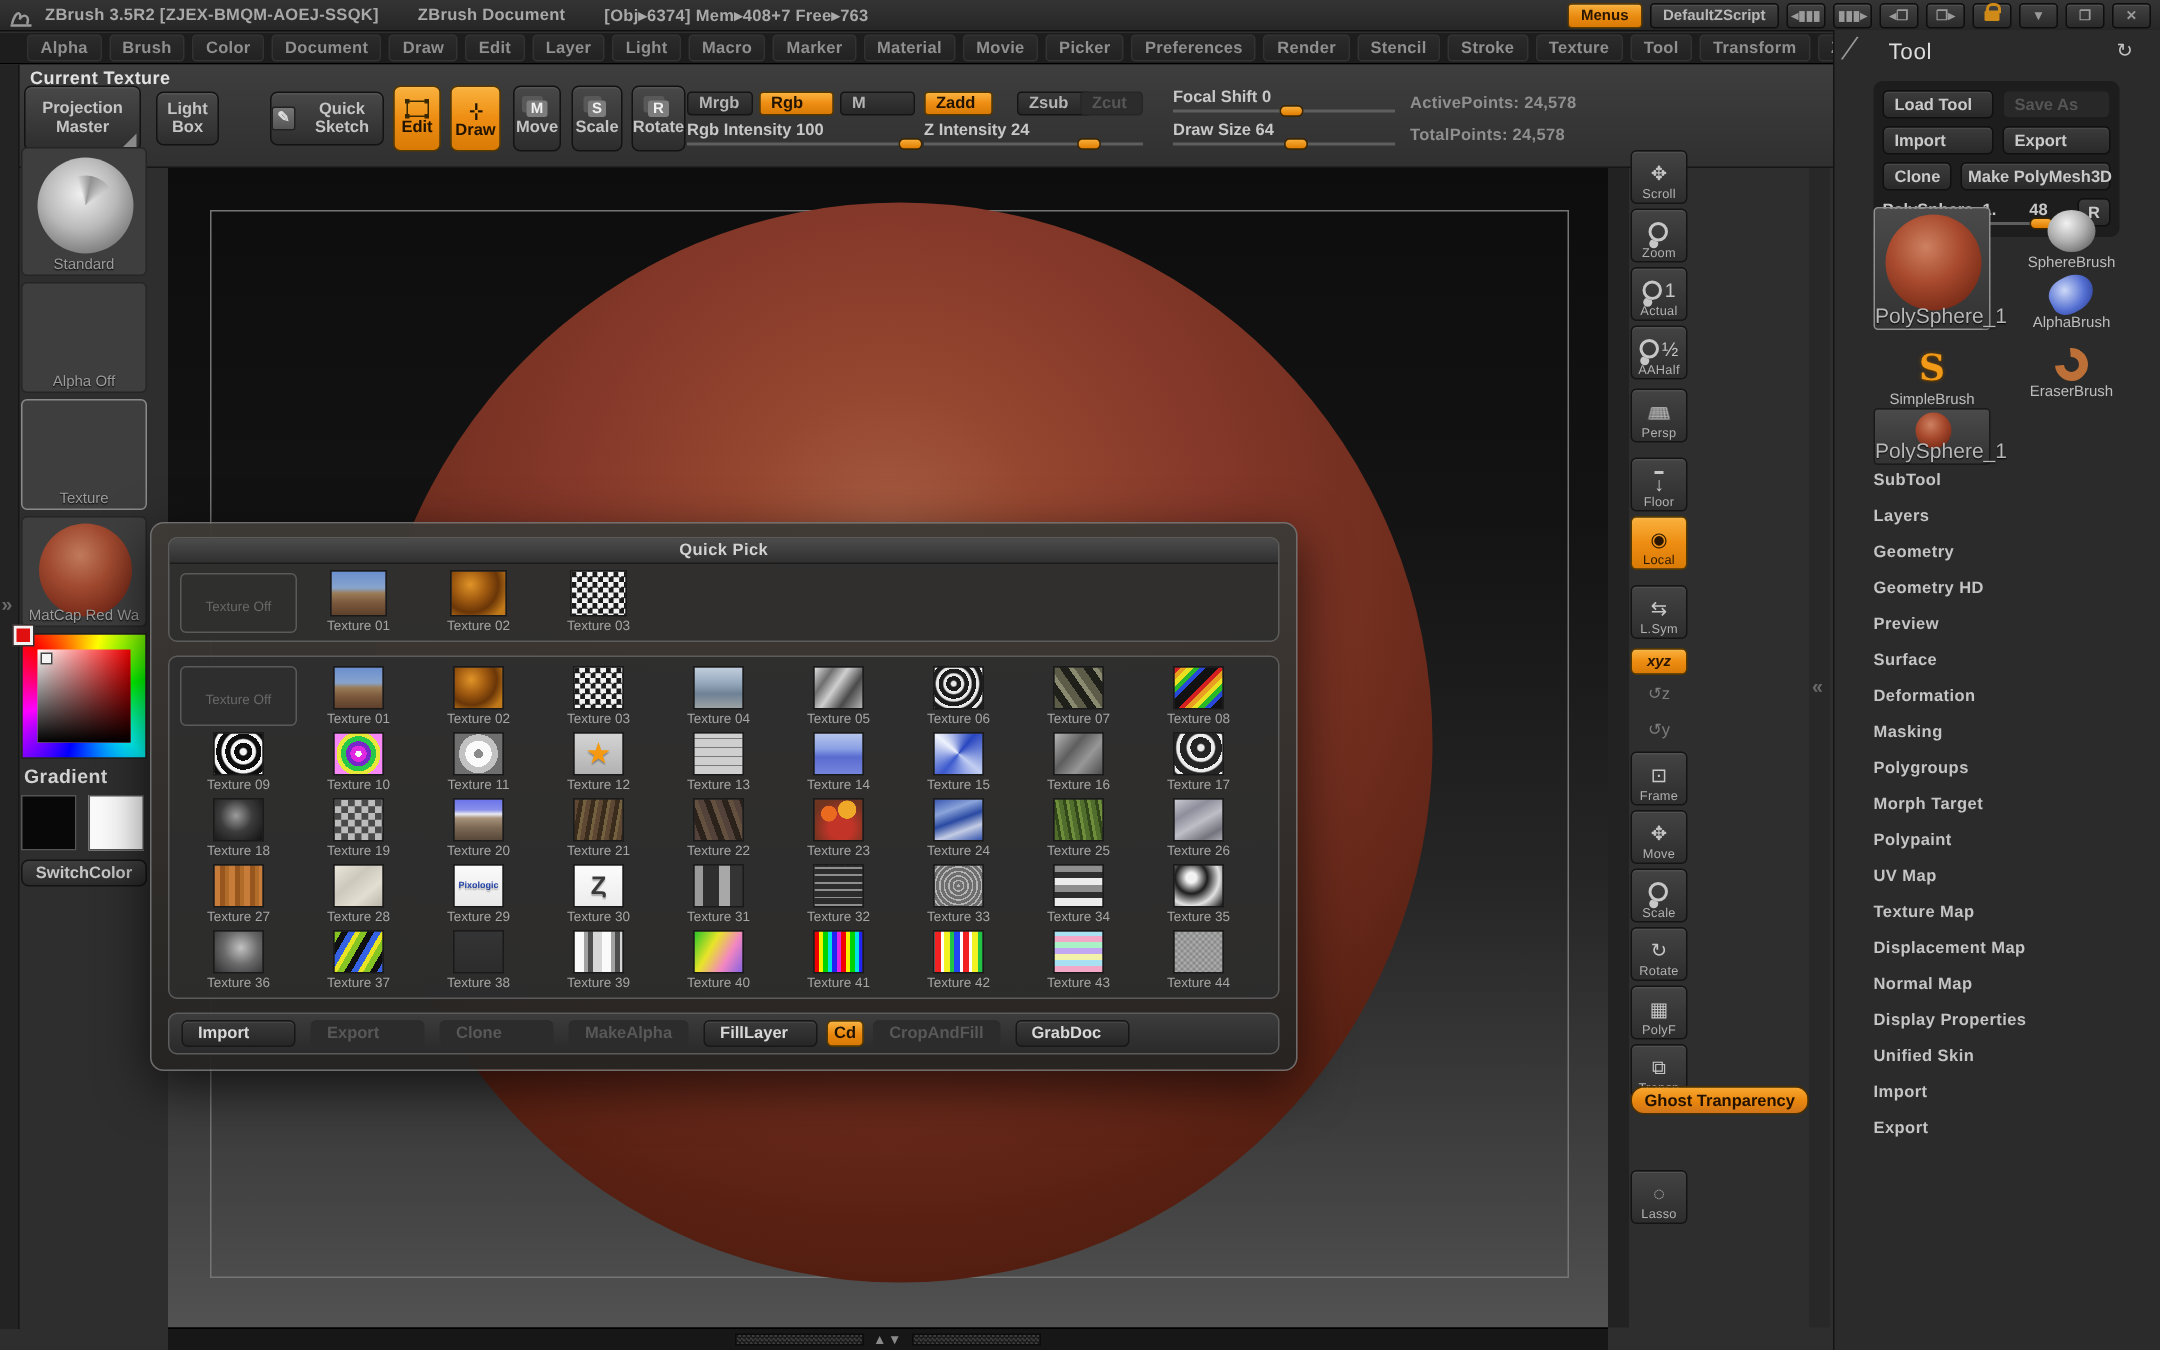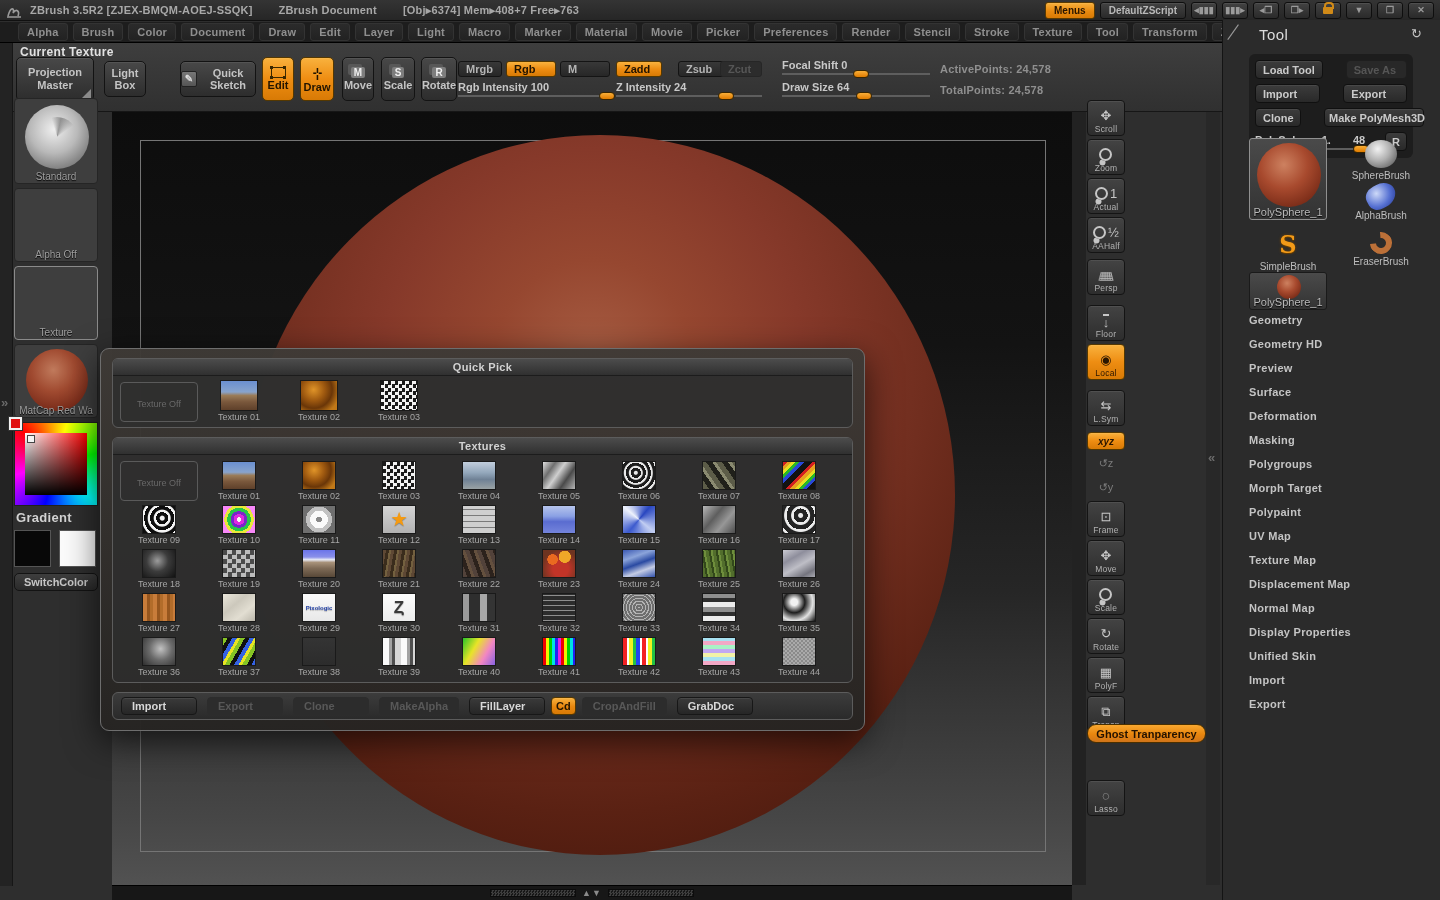--- a/index.html
+++ b/index.html
@@ -144,35 +144,35 @@
   .ghost-btn { position:absolute; left:1087px; top:724px; width:119px; height:19px; border-radius:9px;
     background:linear-gradient(180deg,#f9a830,#e8860e 55%,#d0741a); border:1px solid #4a3000;
     color:#231200; font-weight:bold; font-size:11px; display:flex; align-items:center; justify-content:center; z-index:11; }
 
   
   .tool-panel { position:absolute; left:1222px; top:20px; width:218px; height:880px; background:#2b2b2b; border-left:1px solid #141414; }
   .tp-pick { position:absolute; left:6px; top:4px; color:#9a9a9a; font-size:14px; transform:rotate(8deg); }
   .tp-title { position:absolute; left:36px; top:6px; font-size:15px; color:#dcdcdc; letter-spacing:.4px; }
   .tp-refresh { position:absolute; left:188px; top:6px; color:#c2c2c2; font-size:13px; }
   .tp-group { position:absolute; left:26px; top:34px; width:164px; background:#1d1d1d; border-radius:6px; padding:6px 6px 7px; }
-  .tp-row { display:flex; gap:23px; margin-bottom:5px; }
+  .tp-row { display:flex; gap:6px; margin-bottom:5px; }
   .tp-btn { height:19px; border-radius:4px; border:1px solid #101010; background:linear-gradient(180deg,#3c3c3c,#292929);
     color:#cacaca; font-weight:bold; display:flex; align-items:center; padding:0 7px;
     box-shadow:inset 0 1px 0 rgba(255,255,255,.07); white-space:nowrap; }
   .tp-btn.dim { color:#555; background:#282828; border-color:#1e1e1e; box-shadow:none; }
   .tp-slider-row { display:flex; gap:5px; align-items:center; margin-bottom:0; }
   .tp-slider { position:relative; flex:1; height:16px; border-bottom:2px solid #5e5e5e; color:#c8c8c8; font-weight:bold; }
   .tp-slider .tslider-handle { position:absolute; bottom:-5px; width:16px; height:8px; border-radius:4px;
     background:linear-gradient(180deg,#f9ae38,#e07c00); border:1px solid #3a2600; }
   .tp-r { width:22px; height:19px; border-radius:4px; border:1px solid #101010; background:linear-gradient(180deg,#3c3c3c,#292929);
     color:#cacaca; font-weight:bold; display:flex; align-items:center; justify-content:center; }
   .tp-thumbs { position:absolute; left:26px; top:118px; width:170px; }
   .tt-box { position:absolute; border:1px solid #1a1a1a; background:linear-gradient(180deg,#4a4a4a,#333); border-radius:3px; }
   .tt-box.sel { border-color:#909090; }
-  .tt-label { position:absolute; left:0; right:0; bottom:1px; text-align:center; font-size:11px; color:#b8b8b8; text-shadow:0 1px 1px #000; white-space:nowrap; }
+  .tt-label { position:absolute; left:0; right:0; bottom:1px; text-align:center; font-size:14px; color:#b8b8b8; text-shadow:0 1px 1px #000; white-space:nowrap; }
   .tt-free { position:absolute; display:flex; flex-direction:column; align-items:center; }
   .tt-free .tt-name { font-size:10px; color:#bdbdbd; margin-top:2px; white-space:nowrap; }
   .ball { border-radius:50%; }
   .ball.red { background:radial-gradient(circle at 42% 34%,#cd8160,#a84a2e 42%,#7a2c18 78%,#561e0e 100%); }
   .ball.gray { background:radial-gradient(circle at 40% 32%,#f2f2f2,#b0b0b0 45%,#6e6e6e 80%); }
   .ball.blue { background:radial-gradient(circle at 40% 32%,#cdd9f8,#5570d2 55%,#1e2f86 100%); border-radius:46% 54% 58% 42%; transform:rotate(-28deg); }
   .glyph-s { font-size:24px; font-weight:bold; color:#f29a18; text-shadow:0 0 3px #7c4a00, 0 1px 0 #5a3600; font-family:"DejaVu Serif", serif; }
   .ring-c { width:22px; height:22px; border:6px solid #bc7038; border-left-color:rgba(0,0,0,0); border-radius:50%; transform:rotate(40deg); }
   .tp-sections { position:absolute; left:0; top:288px; width:218px; }
   .tp-section { height:24px; line-height:24px; padding-left:26px; color:#c4c4c4; font-weight:bold; letter-spacing:.3px; }
@@ -420,21 +420,20 @@
           </div>
           <div class="tx-cell">
             <span class="tx-thumb" style="background: repeating-conic-gradient(rgb(242, 242, 242) 0%, rgb(242, 242, 242) 25%, rgb(26, 26, 26) 25%, rgb(26, 26, 26) 50%) 0px 0px / 7px 7px;">
               <i class="tx-glyph"></i>
             </span>
             <span class="tx-label">Texture 03</span>
           </div>
         </div>
     </div>
     <div class="pp-section">
-      <div class="pp-header">Textures</div>
       <div class="pp-body">
 
       <div class="tx-cell off">
 
             <span class="tx-label">Texture Off</span>
           </div>
           <div class="tx-cell">
             <span class="tx-thumb" style="background: linear-gradient(rgb(106, 143, 208) 0%, rgb(136, 164, 204) 38%, rgb(154, 124, 88) 50%, rgb(122, 88, 60) 72%, rgb(94, 64, 42) 100%);">
               <i class="tx-glyph"></i>
             </span>
@@ -856,20 +855,26 @@
         <span class="tt-name">EraserBrush</span>
       </div>
       <div class="tt-box" style="left:0;top:134px;width:78px;height:38px;">
         <span class="ball red" style="position:absolute;left:27px;top:2px;width:24px;height:24px;"></span>
         <span class="tt-label">PolySphere_1</span>
       </div>
     </div>
 
     <div class="tp-sections">
 
+    <div class="tp-section">
+          <span>SubTool</span>
+        </div>
+        <div class="tp-section">
+          <span>Layers</span>
+        </div>
         <div class="tp-section">
           <span>Geometry</span>
         </div>
         <div class="tp-section">
           <span>Geometry HD</span>
         </div>
         <div class="tp-section">
           <span>Preview</span>
         </div>
         <div class="tp-section">

